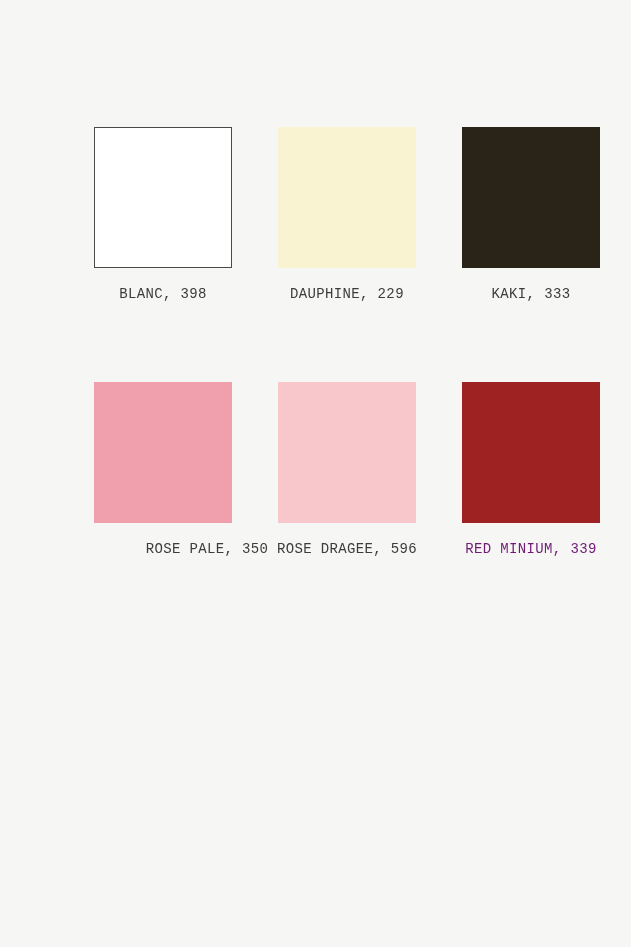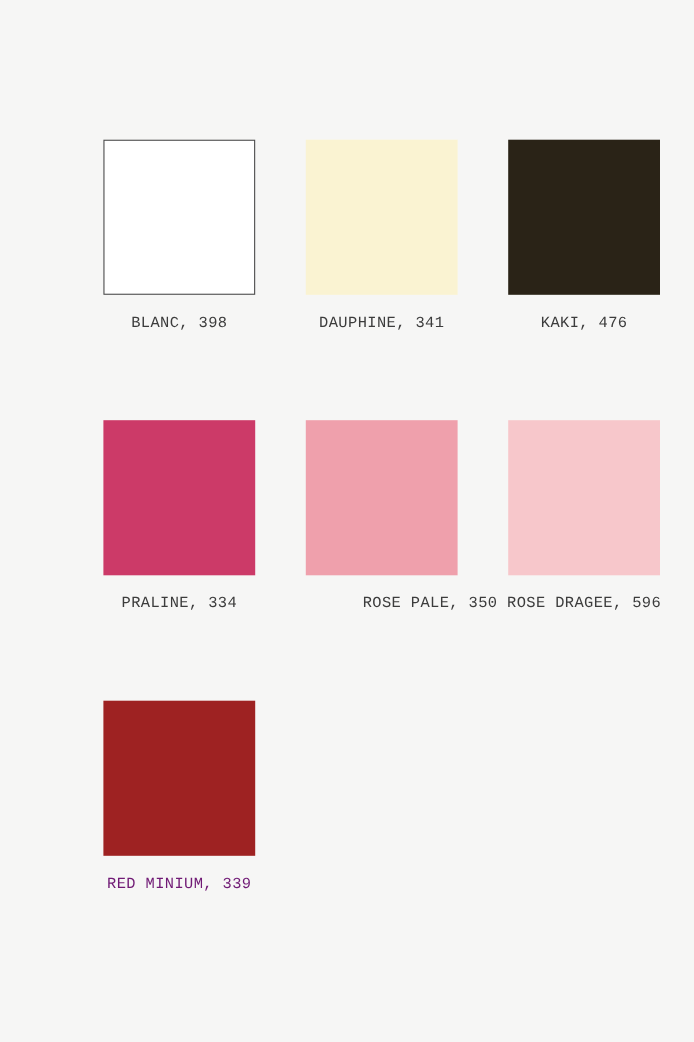--- a/index.html
+++ b/index.html
@@ -60,32 +60,28 @@
 
 <div class="palette-grid">
 
   <div class="swatch-cell">
     <div class="swatch-chip" style="background-color: rgb(255, 255, 255); border: 1px solid rgb(74, 74, 74);"></div>
     <div class="swatch-label" style="color: rgb(60, 60, 60);">BLANC, 398</div>
   </div>
 
   <div class="swatch-cell">
     <div class="swatch-chip" style="background-color: rgb(250, 243, 210); border: none;"></div>
-    <div class="swatch-label" style="color: rgb(60, 60, 60);">DAUPHINE, 341</div>
+    <div class="swatch-label" style="color: rgb(60, 60, 60);">DAUPHINE, 229</div>
   </div>
 
   <div class="swatch-cell">
     <div class="swatch-chip" style="background-color: rgb(42, 35, 23); border: none;"></div>
-    <div class="swatch-label" style="color: rgb(60, 60, 60);">KAKI, 476</div>
+    <div class="swatch-label" style="color: rgb(60, 60, 60);">KAKI, 333</div>
   </div>
 
-  <div class="swatch-cell">
-    <div class="swatch-chip" style="background-color: rgb(204, 58, 104); border: none;"></div>
-    <div class="swatch-label" style="color: rgb(60, 60, 60);">PRALINE, 334</div>
-  </div>
 
   <div class="swatch-cell">
     <div class="swatch-chip" style="background-color: rgb(239, 160, 172); border: none;"></div>
     <div class="swatch-label" style="color: rgb(60, 60, 60); margin-left: 44px;">ROSE PALE, 350</div>
   </div>
 
   <div class="swatch-cell">
     <div class="swatch-chip" style="background-color: rgb(247, 199, 203); border: none;"></div>
     <div class="swatch-label" style="color: rgb(60, 60, 60);">ROSE DRAGEE, 596</div>
   </div>

